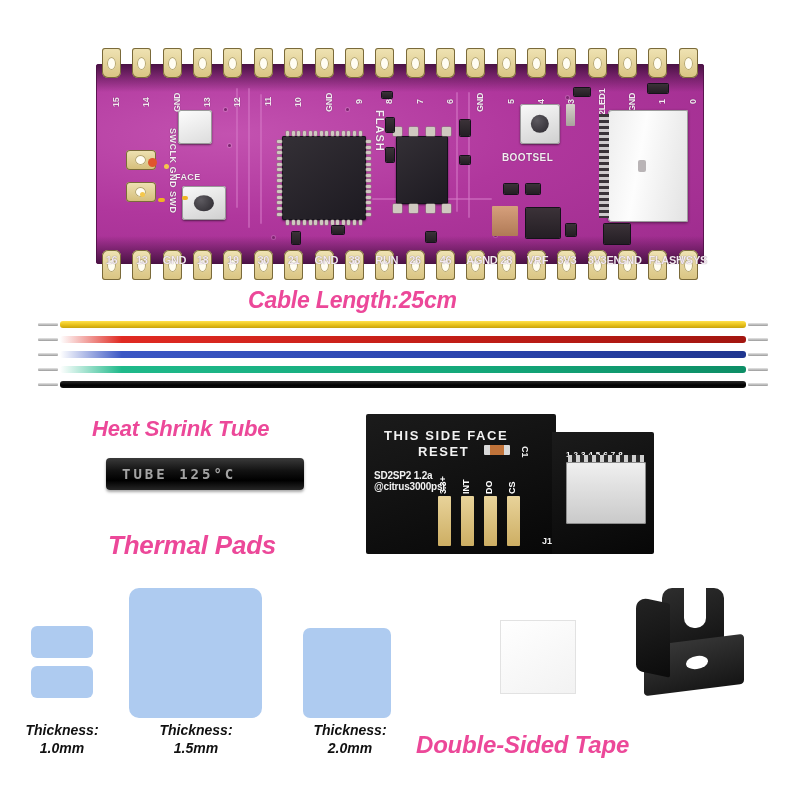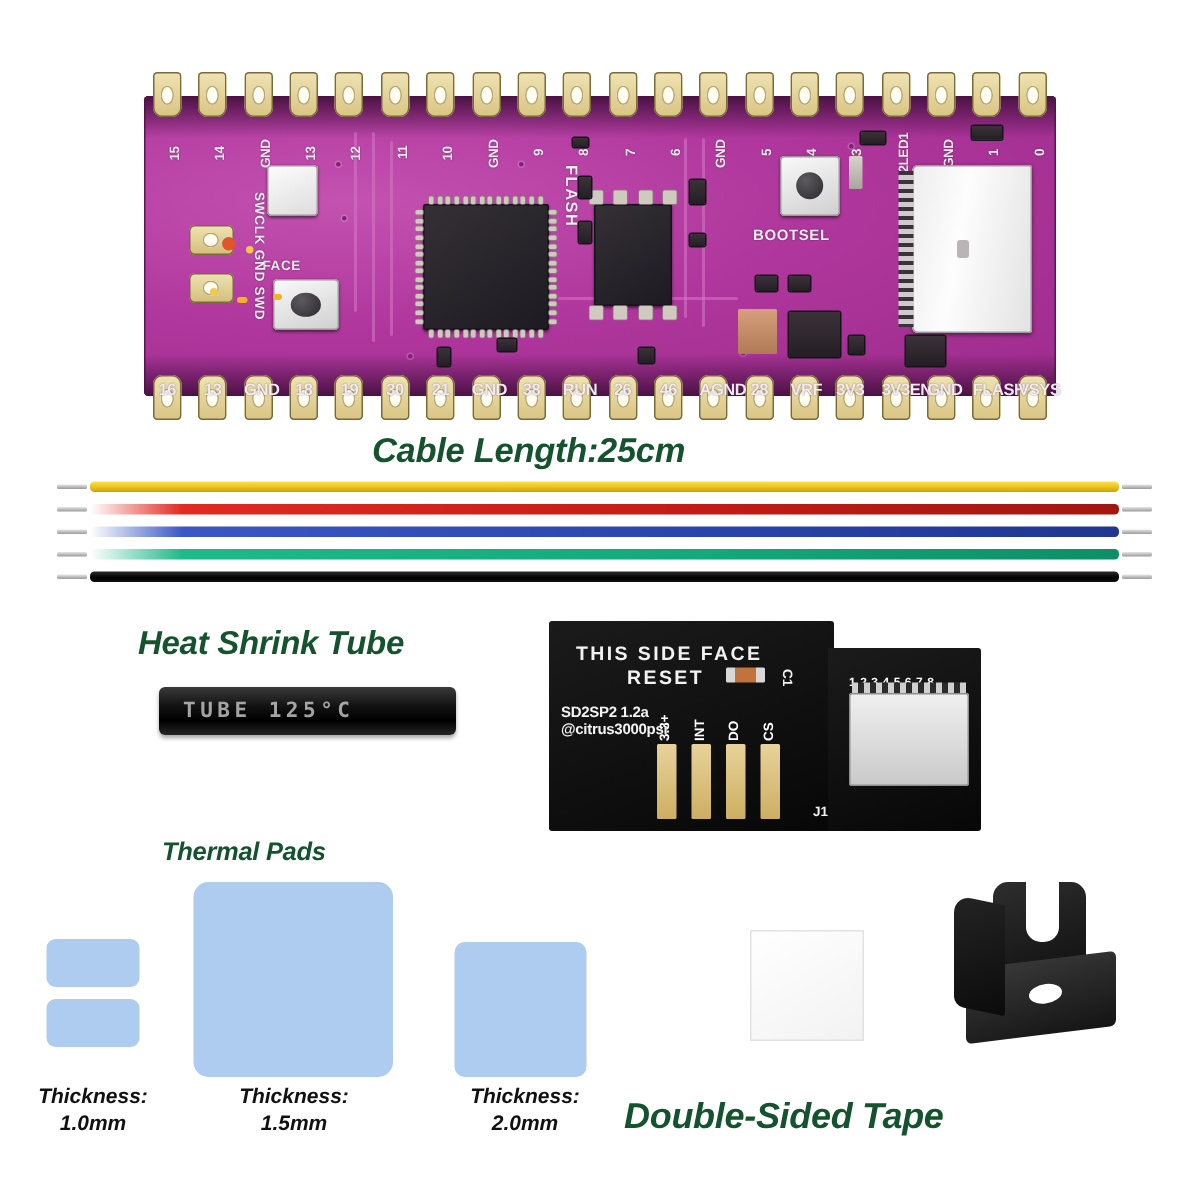--- a/index.html
+++ b/index.html
@@ -107,25 +107,25 @@
   
   #watermark{left:40px;top:110px;width:200px;height:44px;}
   #wm-text{position:absolute;left:16px;top:8px;font-size:25px;font-weight:700;
         font-style:italic;color:#f0b323;
         text-shadow:-1.6px -1.6px 0 #000,1.6px -1.6px 0 #000,
                     -1.6px 1.6px 0 #000,1.6px 1.6px 0 #000;
         font-family:"DejaVu Sans", sans-serif;letter-spacing:-.5px;}
   .confetti{position:absolute;border-radius:50%;}
 
   
-  .title{position:absolute;font-weight:700;font-style:italic;color:#14532d;
+  .title{position:absolute;font-weight:700;font-style:italic;color:#ec4899;
          white-space:nowrap;letter-spacing:-.2px;}
   #t-cable{left:248px;top:287px;font-size:23px;}
   #t-shrink{left:92px;top:416px;font-size:22px;}
-  #t-thermal{left:108px;top:558px;font-size:17px;}
+  #t-thermal{left:108px;top:530px;font-size:26px;}
   #t-tape{left:416px;top:731px;font-size:24px;}
 
   
   #cables{left:38px;top:320px;width:730px;height:66px;}
   .cable-row{position:absolute;left:0;width:730px;height:9px;
              display:flex;align-items:center;}
   .tip{width:20px;height:3px;flex:0 0 20px;
        background:linear-gradient(180deg,#e6e6e6,#9a9a9a);border-radius:1px;}
   .wire{flex:1 1 auto;height:7px;border-radius:3px;margin:0 2px;}
   .wire.yellow{background:linear-gradient(180deg,#ffe14d,#e8c11a 55%,#c9a30d);}

